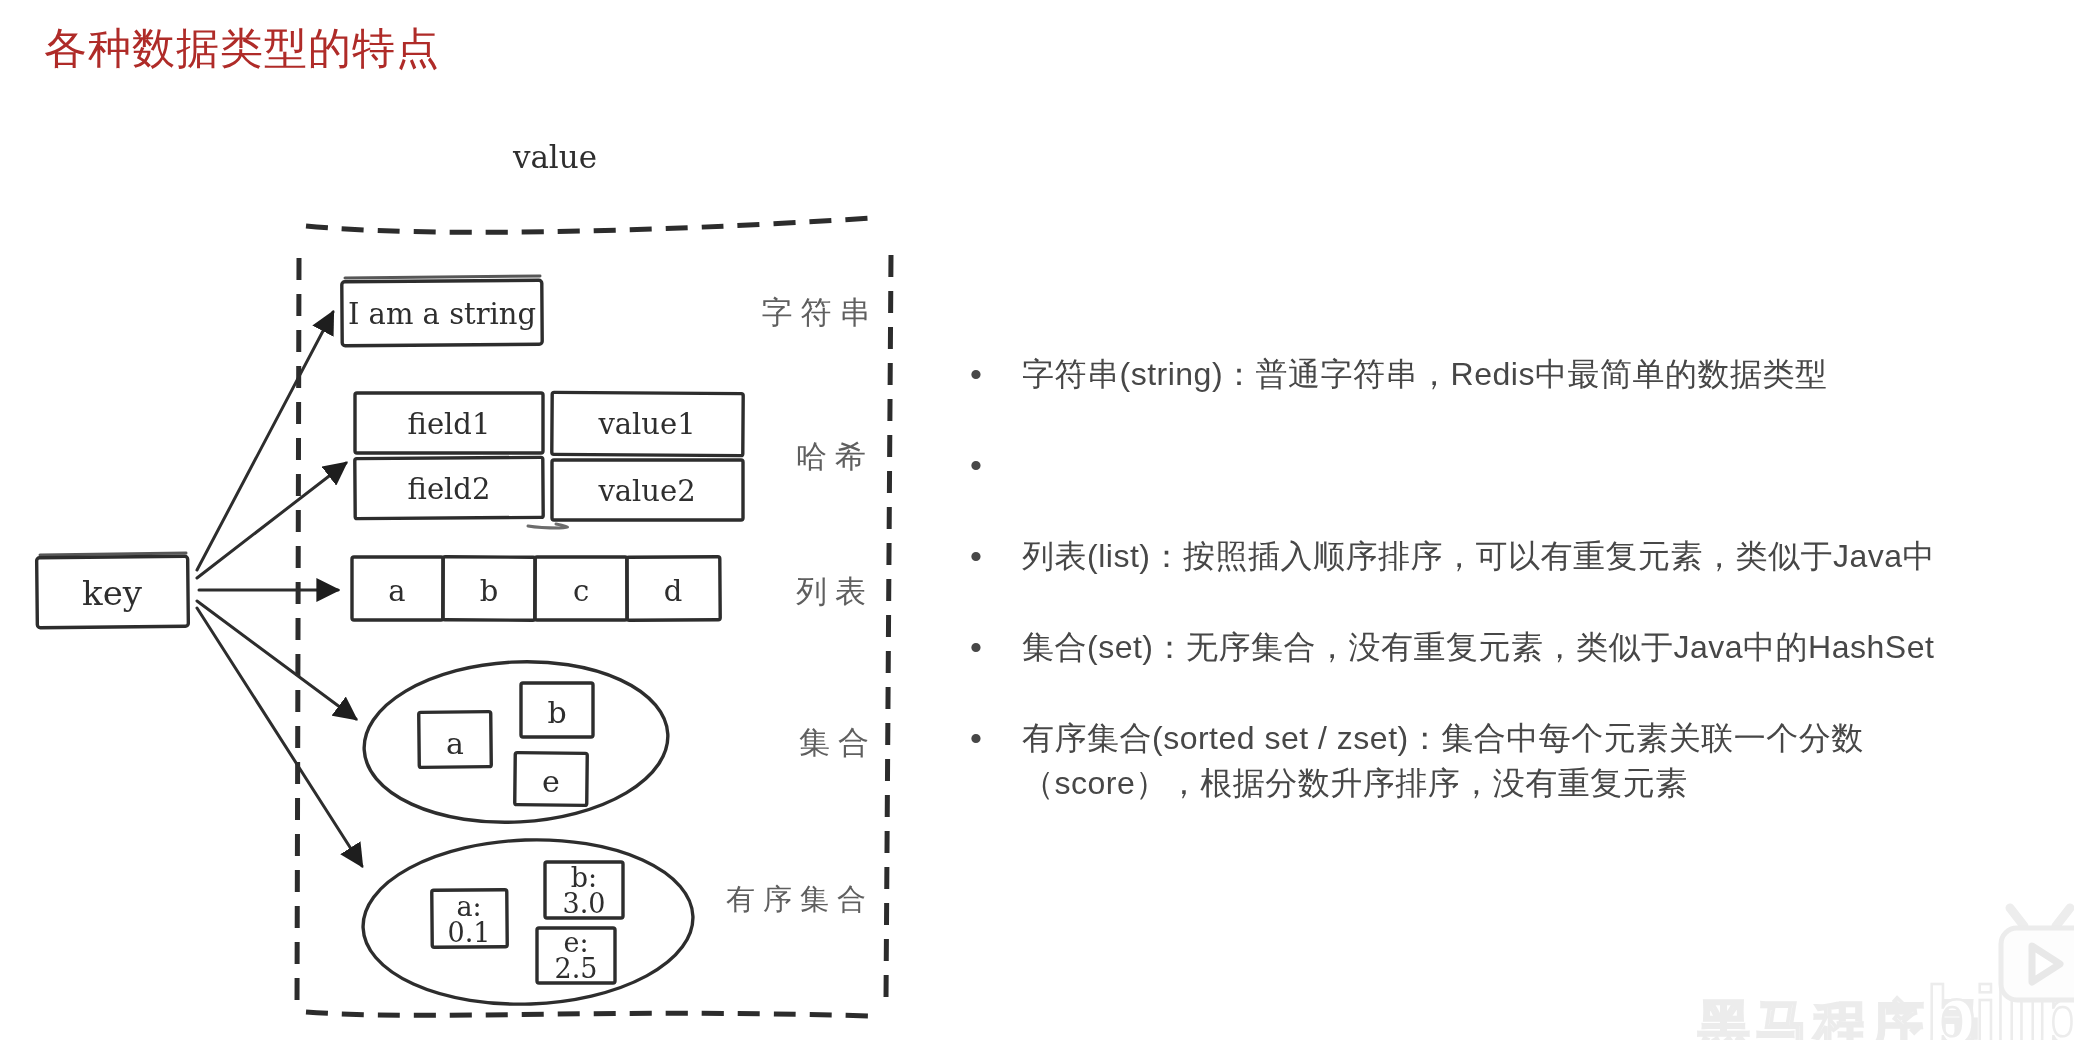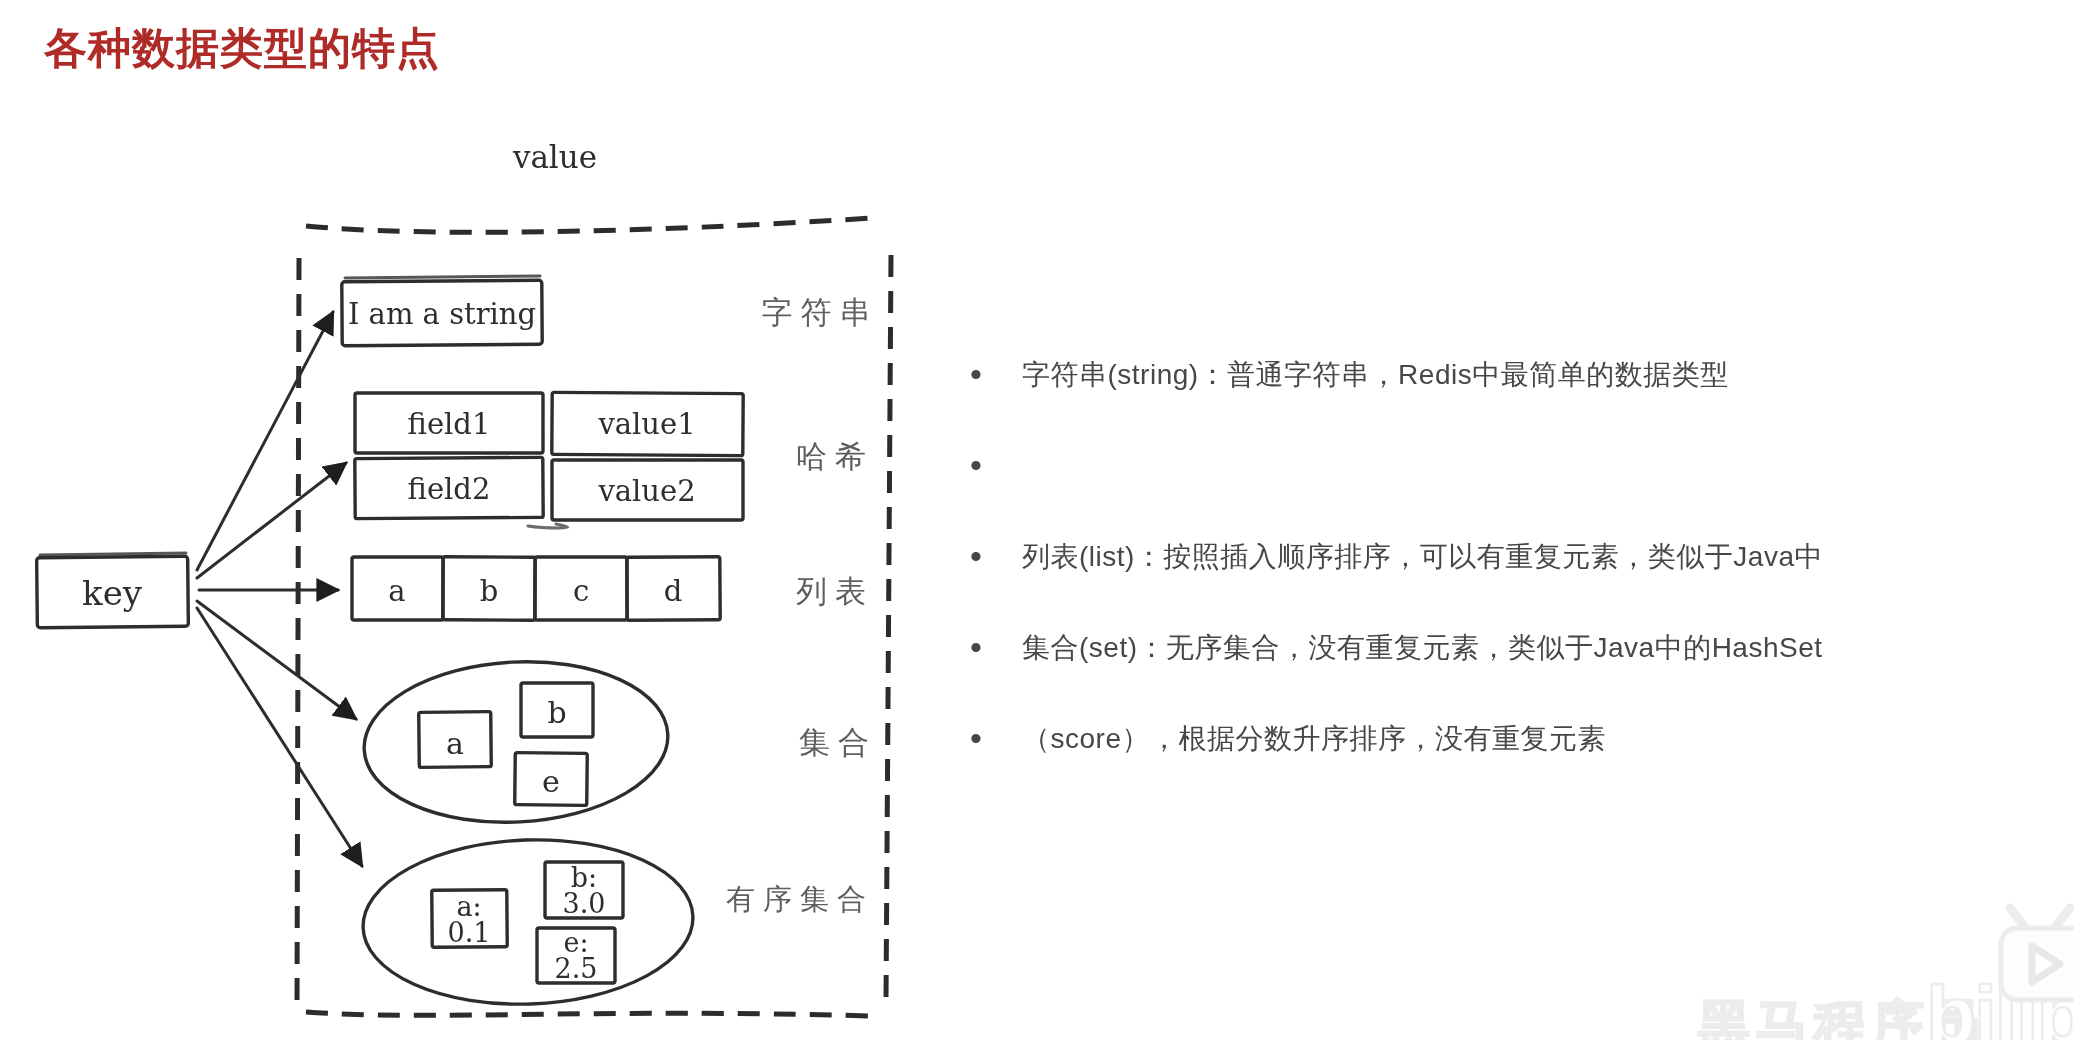--- a/index.html
+++ b/index.html
@@ -2,35 +2,35 @@
 <html><head>
 <meta charset="utf-8">
 <style>
   html,body{margin:0;padding:0;}
   body{
     width:2074px;height:1040px;overflow:hidden;position:relative;
     background:#ffffff;font-family:"Liberation Sans",sans-serif;
   }
   .title{
     position:absolute;left:44px;top:20px;margin:0;
-    font-size:43px;font-weight:bold;letter-spacing:1px;color:#AF2B28;
+    font-size:43px;font-weight:normal;letter-spacing:1px;color:#AF2B28;
   }
   
   .diagram{position:absolute;left:0;top:0;}
   .ink{stroke:#2d2d2d;fill:none;stroke-width:3;stroke-linecap:round;stroke-linejoin:round;}
   .ink-thick{stroke:#2d2d2d;fill:none;stroke-width:3.4;stroke-linecap:round;}
   .dashed{stroke:#2c2c2c;fill:none;stroke-width:5;stroke-dasharray:22 14;stroke-linecap:butt;}
   .hand{font-family:"DejaVu Serif","Liberation Serif",serif;fill:#2e2e2e;}
   .cnlabel{font-family:"DejaVu Serif","Liberation Serif",serif;fill:#5f5f5f;letter-spacing:8px;}
   
   .bullets{position:absolute;left:958px;top:352px;width:1116px;}
   .bullet{display:flex;margin:0 0 46px 0;}
   .dot{flex:0 0 64px;padding-left:12px;box-sizing:border-box;
        font-size:34px;line-height:45px;color:#474747;}
-  .btext{font-size:28px;line-height:45px;color:#474747;letter-spacing:0.5px;}
+  .btext{font-size:32px;line-height:45px;color:#474747;letter-spacing:0.5px;}
   
   .wm-cn{
     position:absolute;left:1698px;top:990px;white-space:nowrap;
     font-size:52px;font-weight:bold;letter-spacing:6px;color:#ffffff;
     -webkit-text-stroke:2px #ececec;
   }
   .wm-bili{
     position:absolute;left:1926px;top:968px;white-space:nowrap;
     font-size:82px;font-weight:bold;letter-spacing:-2px;color:#ffffff;
     -webkit-text-stroke:2.5px #ececec;
@@ -148,20 +148,21 @@
   </div>
   <div class="bullet">
     <span class="dot">•</span>
     <div class="btext">
       <div>集合(set)：无序集合，没有重复元素，类似于Java中的HashSet</div>
     </div>
   </div>
   <div class="bullet">
     <span class="dot">•</span>
     <div class="btext">
+      <div>有序集合(sorted set / zset)：集合中每个元素关联一个分数</div>
       <div>（score），根据分数升序排序，没有重复元素</div>
     </div>
   </div>
 </div>
 
 <div>
   <span class="wm-cn">黑马程序员</span>
   <span class="wm-bili">bilibili</span>
   <svg class="tvicon" width="120" height="104" viewBox="0 0 120 104" xmlns="http://www.w3.org/2000/svg">
     <g>

